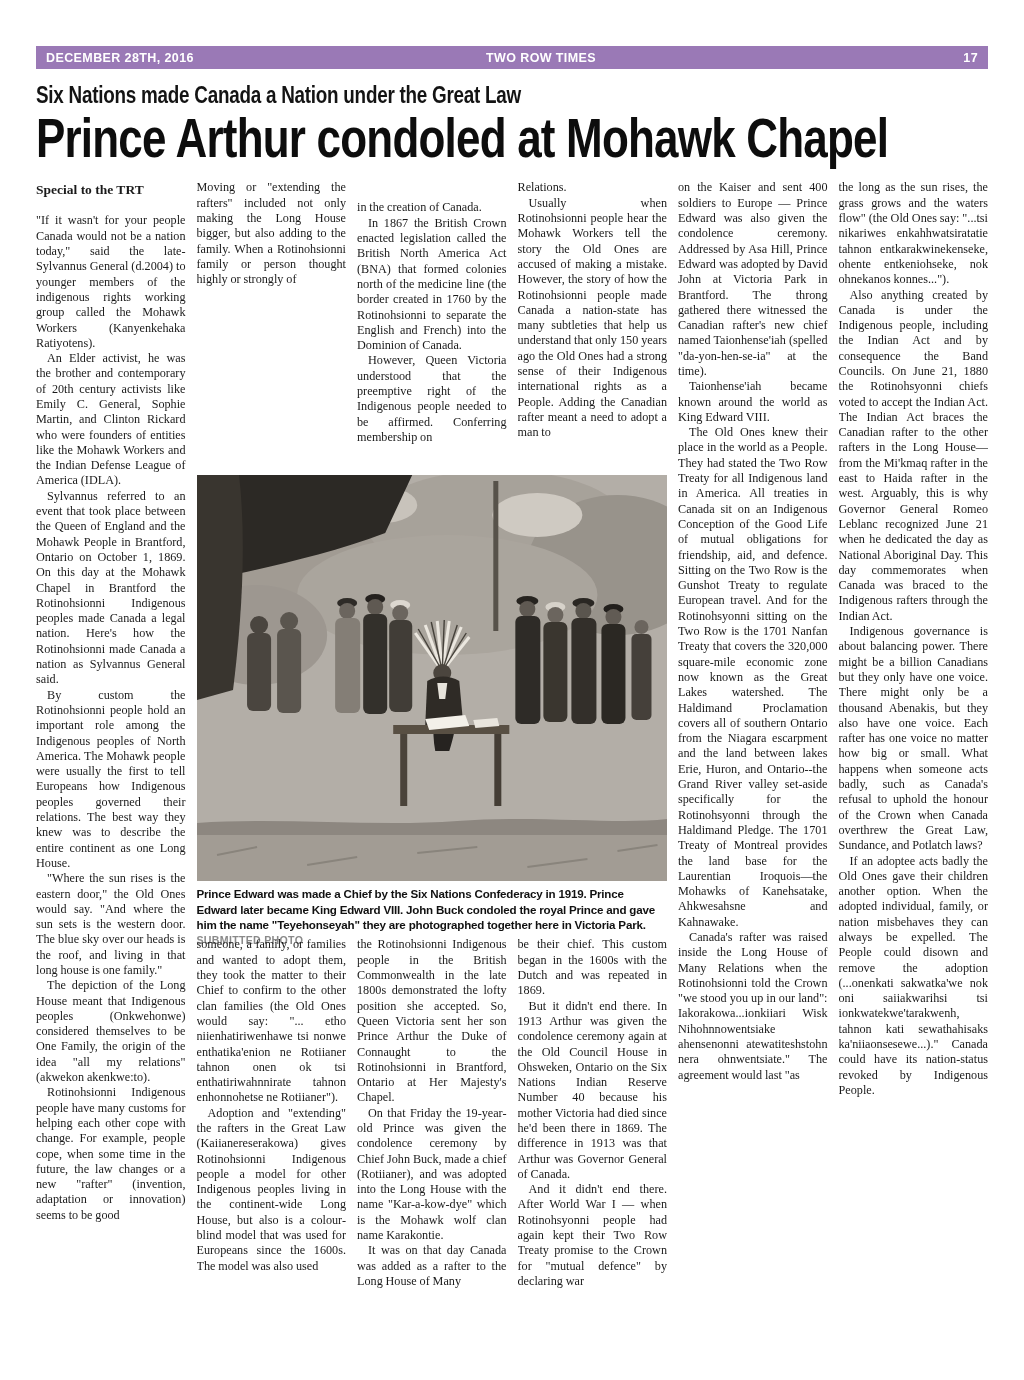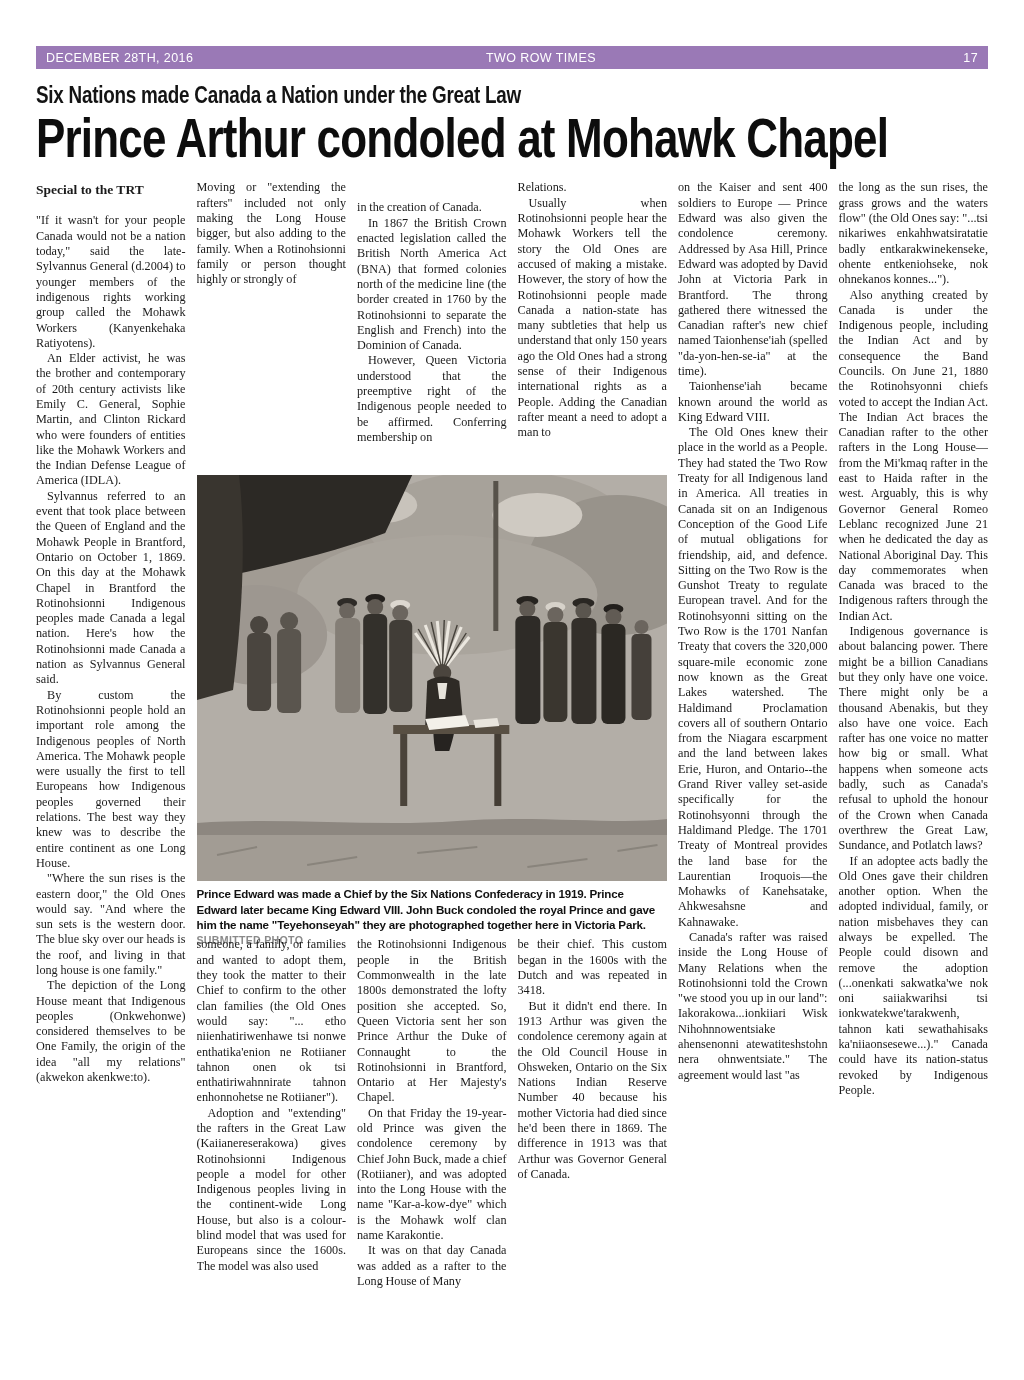--- a/index.html
+++ b/index.html
@@ -15,21 +15,21 @@
     overflow:hidden;
   }
   
   .topbar{
     position:relative;
     height:23px;
     background:#9a79b6;
     display:flex;align-items:center;
     padding:0 10px;
     font-family:"Liberation Sans",sans-serif;
-    font-weight:normal;font-size:12.5px;letter-spacing:.4px;
+    font-weight:bold;font-size:12.5px;letter-spacing:.4px;
     color:#ffffff;
   }
   .topbar .mast-title{
     position:absolute;left:50%;transform:translateX(-50%);
     white-space:nowrap;
     margin-left:29px;
   }
   .topbar .pageno{margin-left:auto;}
   
   .kicker{
@@ -120,20 +120,21 @@
 
     <div class="textcol area-col1">
       <div class="byline">Special to the TRT</div>
       <div class="paras">
           <p>"If it wasn't for your people Canada would not be a nation today," said the late-Sylvannus General (d.2004) to younger members of the indigenous rights working group called the Mohawk Workers (Kanyenkehaka Ratiyotens).</p>
           <p>An Elder activist, he was the brother and contemporary of 20th century activists like Emily C. General, Sophie Martin, and Clinton Rickard who were founders of entities like the Mohawk Workers and the Indian Defense League of America (IDLA).</p>
           <p>Sylvannus referred to an event that took place between the Queen of England and the Mohawk People in Brantford, Ontario on October 1, 1869. On this day at the Mohawk Chapel in Brantford the Rotinohsionni Indigenous peoples made Canada a legal nation. Here's how the Rotinohsionni made Canada a nation as Sylvannus General said.</p>
           <p>By custom the Rotinohsionni people hold an important role among the Indigenous peoples of North America. The Mohawk people were usually the first to tell Europeans how Indigenous peoples governed their relations. The best way they knew was to describe the entire continent as one Long House.</p>
           <p>"Where the sun rises is the eastern door," the Old Ones would say. "And where the sun sets is the western door. The blue sky over our heads is the roof, and living in that long house is one family."</p>
           <p>The depiction of the Long House meant that Indigenous peoples (Onkwehonwe) considered themselves to be One Family, the origin of the idea "all my relations" (akwekon akenkwe:to).</p>
+          <p>Rotinohsionni Indigenous people have many customs for helping each other cope with change. For example, people cope, when some time in the future, the law changes or a new "rafter" (invention, adaptation or innovation) seems to be good</p>
         </div>
     </div>
 
     <div class="textcol area-c2t">
         <p>Moving or "extending the rafters" included not only making the Long House bigger, but also adding to the family. When a Rotinohsionni family or person thought highly or strongly of</p>
       </div>
     <div class="textcol area-c3t">
         <p>in the creation of Canada.</p>
         <p>In 1867 the British Crown enacted legislation called the British North America Act (BNA) that formed colonies north of the medicine line (the border created in 1760 by the Rotinohsionni to separate the English and French) into the Dominion of Canada.</p>
         <p>However, Queen Victoria understood that the preemptive right of the Indigenous people needed to be affirmed. Conferring membership on</p>
@@ -248,31 +249,32 @@
     <div class="textcol area-c2b">
         <p>someone, a family, or families and wanted to adopt them, they took the matter to their Chief to confirm to the other clan families (the Old Ones would say: "... etho niienhatiriwenhawe tsi nonwe enthatika'enion ne Rotiianer tahnon onen ok tsi enthatiriwahnnirate tahnon enhonnohetse ne Rotiianer").</p>
         <p>Adoption and "extending" the rafters in the Great Law (Kaiianereserakowa) gives Rotinohsionni Indigenous people a model for other Indigenous peoples living in the continent-wide Long House, but also is a colour-blind model that was used for Europeans since the 1600s. The model was also used</p>
       </div>
     <div class="textcol area-c3b">
         <p>the Rotinohsionni Indigenous people in the British Commonwealth in the late 1800s demonstrated the lofty position she accepted. So, Queen Victoria sent her son Prince Arthur the Duke of Connaught to the Rotinohsionni in Brantford, Ontario at Her Majesty's Chapel.</p>
         <p>On that Friday the 19-year-old Prince was given the condolence ceremony by Chief John Buck, made a chief (Rotiianer), and was adopted into the Long House with the name "Kar-a-kow-dye" which is the Mohawk wolf clan name Karakontie.</p>
         <p>It was on that day Canada was added as a rafter to the Long House of Many</p>
       </div>
     <div class="textcol area-c4b">
-        <p>be their chief. This custom began in the 1600s with the Dutch and was repeated in 3418.</p>
+        <p>be their chief. This custom began in the 1600s with the Dutch and was repeated in 1869.</p>
         <p>But it didn't end there. In 1913 Arthur was given the condolence ceremony again at the Old Council House in Ohsweken, Ontario on the Six Nations Indian Reserve Number 40 because his mother Victoria had died since he'd been there in 1869. The difference in 1913 was that Arthur was Governor General of Canada.</p>
+        <p>And it didn't end there. After World War I — when Rotinohsyonni people had again kept their Two Row Treaty promise to the Crown for "mutual defence" by declaring war</p>
       </div>
 
     <div class="textcol area-col5">
         <p>on the Kaiser and sent 400 soldiers to Europe — Prince Edward was also given the condolence ceremony. Addressed by Asa Hill, Prince Edward was adopted by David John at Victoria Park in Brantford. The throng gathered there witnessed the Canadian rafter's new chief named Taionhense'iah (spelled "da-yon-hen-se-ia" at the time).</p>
         <p>Taionhense'iah became known around the world as King Edward VIII.</p>
         <p>The Old Ones knew their place in the world as a People. They had stated the Two Row Treaty for all Indigenous land in America. All treaties in Canada sit on an Indigenous Conception of the Good Life of mutual obligations for friendship, aid, and defence. Sitting on the Two Row is the Gunshot Treaty to regulate European travel. And for the Rotinohsyonni sitting on the Two Row is the 1701 Nanfan Treaty that covers the 320,000 square-mile economic zone now known as the Great Lakes watershed. The Haldimand Proclamation covers all of southern Ontario from the Niagara escarpment and the land between lakes Erie, Huron, and Ontario--the Grand River valley set-aside specifically for the Rotinohsyonni through the Haldimand Pledge. The 1701 Treaty of Montreal provides the land base for the Laurentian Iroquois—the Mohawks of Kanehsatake, Ahkwesahsne and Kahnawake.</p>
         <p>Canada's rafter was raised inside the Long House of Many Relations when the Rotinohsionni told the Crown "we stood you up in our land": Iakorakowa...ionkiiari Wisk Nihohnnowentsiake ahensenonni atewatiteshstohn nera ohnwentsiate." The agreement would last "as</p>
       </div>
     <div class="textcol area-col6">
-        <p>the long as the sun rises, the grass grows and the waters flow" (the Old Ones say: "...tsi nikariwes enkahhwatsiratatie badly entkarakwinekenseke, ohente entkeniohseke, nok ohnekanos konnes...").</p>
+        <p>the long as the sun rises, the grass grows and the waters flow" (the Old Ones say: "...tsi nikariwes enkahhwatsiratatie tahnon entkarakwinekenseke, ohente entkeniohseke, nok ohnekanos konnes...").</p>
         <p>Also anything created by Canada is under the Indigenous people, including the Indian Act and by consequence the Band Councils. On June 21, 1880 the Rotinohsyonni chiefs voted to accept the Indian Act. The Indian Act braces the Canadian rafter to the other rafters in the Long House—from the Mi'kmaq rafter in the east to Haida rafter in the west. Arguably, this is why Governor General Romeo Leblanc recognized June 21 when he dedicated the day as National Aboriginal Day. This day commemorates when Canada was braced to the Indigenous rafters through the Indian Act.</p>
         <p>Indigenous governance is about balancing power. There might be a billion Canadians but they only have one voice. There might only be a thousand Abenakis, but they also have one voice. Each rafter has one voice no matter how big or small. What happens when someone acts badly, such as Canada's refusal to uphold the honour of the Crown when Canada overthrew the Great Law, Sundance, and Potlatch laws?</p>
         <p>If an adoptee acts badly the Old Ones gave their children another option. When the adopted individual, family, or nation misbehaves they can always be expelled. The People could disown and remove the adoption (...onenkati sakwatka'we nok oni saiiakwarihsi tsi ionkwatekwe'tarakwenh, tahnon kati sewathahisaks ka'niiaonsesewe...)." Canada could have its nation-status revoked by Indigenous People.</p>
       </div>
 
   </div>
 </div>
 
 </body></html>

